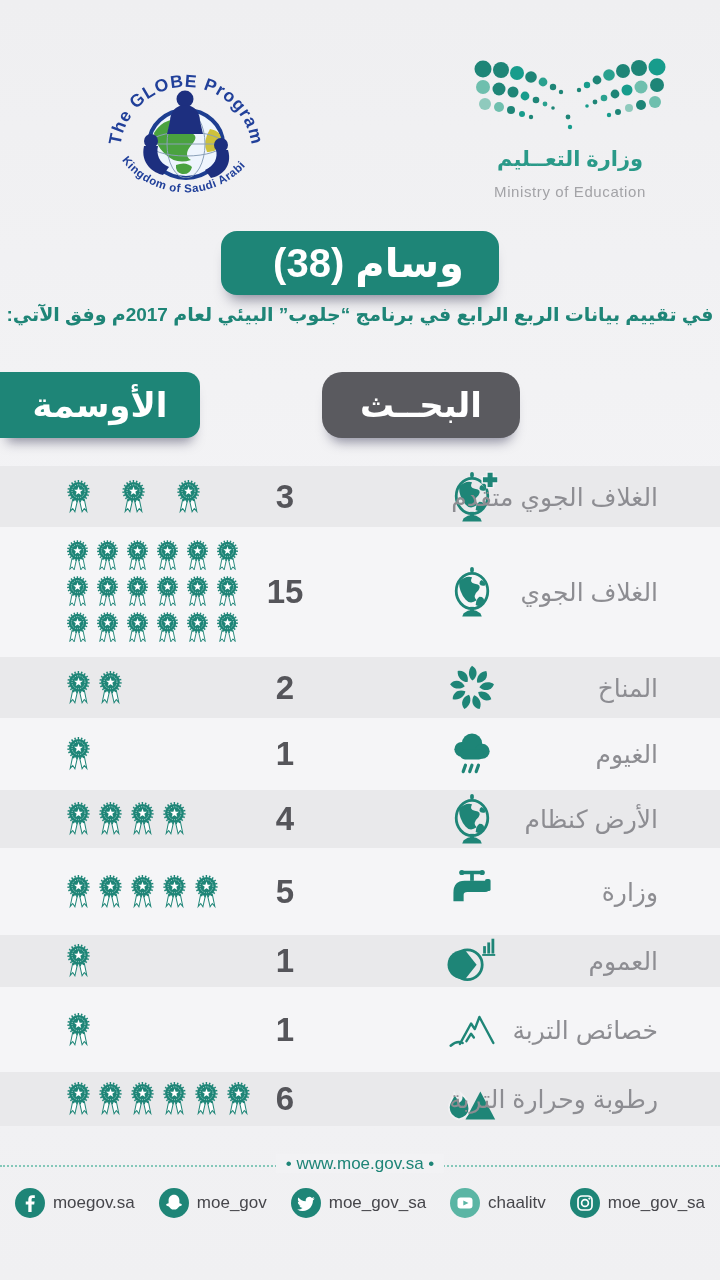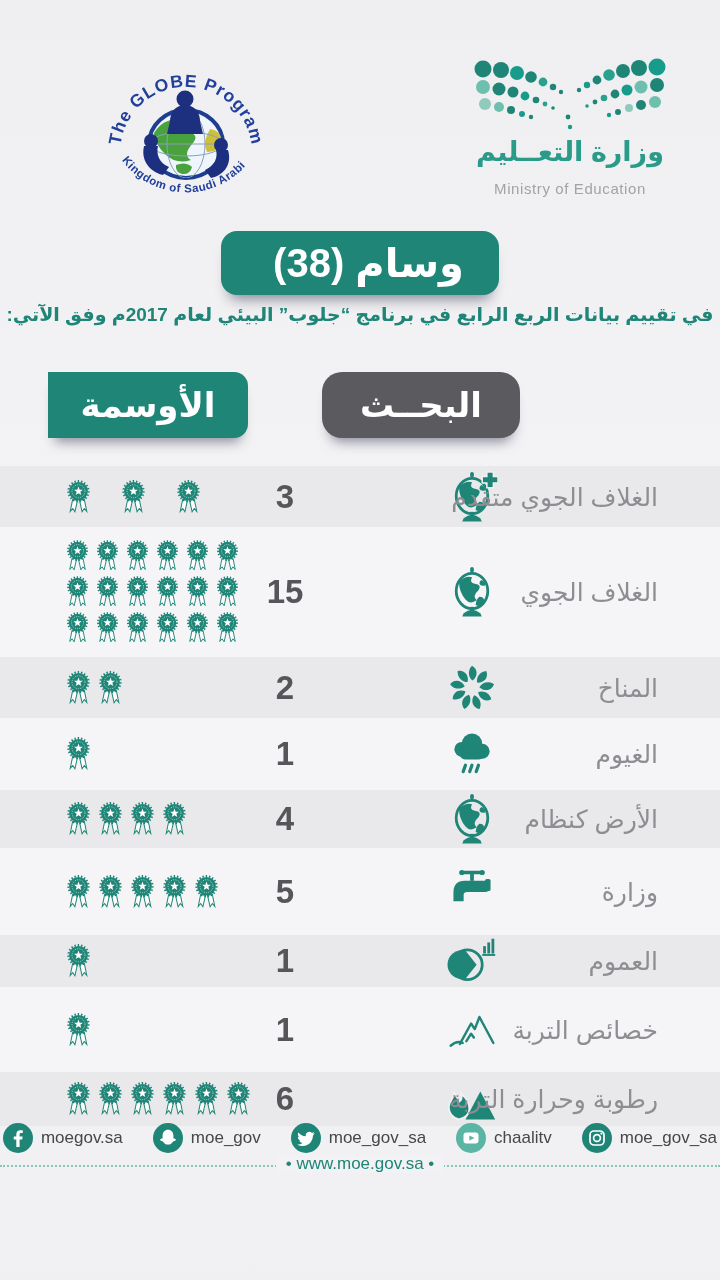--- a/index.html
+++ b/index.html
@@ -5,34 +5,34 @@
   html,body{margin:0;padding:0;background:#dcdcde;}
   *{box-sizing:border-box;}
   #page{position:relative;width:720px;height:1280px;margin:0 auto;overflow:hidden;
         background:linear-gradient(180deg,#efeff1 0%,#f4f4f6 50%,#f0f0f2 100%);
         font-family:"Liberation Sans","DejaVu Sans",sans-serif;}
 
   
   #globe-logo{position:absolute;left:106px;top:46px;width:160px;height:172px;}
   #moe-logo{position:absolute;left:452px;top:54px;width:236px;height:150px;text-align:center;}
   #moe-dots{display:block;margin:0 auto;width:210px;height:80px;}
-  .moe-ar{margin-top:2px;font-size:27px;font-weight:bold;color:#2a9a89;direction:rtl;}
+  .moe-ar{margin-top:13px;font-size:21px;font-weight:bold;color:#2a9a89;direction:rtl;}
   .moe-en{margin-top:12px;font-size:15px;color:#a3a3a7;letter-spacing:.6px;}
 
   
   #title-banner{position:absolute;left:221px;top:231px;width:278px;height:64px;background:#1e8577;
     border-radius:16px;color:#fff;font-size:40px;font-weight:bold;display:flex;align-items:center;
     justify-content:center;direction:rtl;box-shadow:0 12px 14px -8px rgba(44,44,75,.55);padding-left:17px;}
   #subtitle{position:absolute;left:0;top:303px;width:100%;text-align:center;direction:rtl;
     color:#1e8577;font-size:19px;font-weight:bold;}
 
   
   .hdr{position:absolute;top:372px;height:66px;display:flex;align-items:center;justify-content:center;
     color:#fff;font-size:34px;font-weight:bold;direction:rtl;box-shadow:0 11px 12px -7px rgba(44,44,75,.5);}
-  #hdr-medals{left:0;width:200px;background:#1e8577;border-radius:0 14px 14px 0;margin-left:48px;}
+  #hdr-medals{left:0;width:200px;background:#1e8577;border-radius:0 14px 14px 0;}
   #hdr-research{left:322px;width:198px;background:#5a5a5f;border-radius:20px;}
 
   
   #rows{position:absolute;left:0;top:466px;width:720px;}
   .row{position:relative;width:720px;}
   .row-dark{background:#e9e9eb;}
   .row-light{background:#f5f5f7;}
   .label{position:absolute;right:62px;top:50%;transform:translateY(-50%);width:270px;text-align:right;
     direction:rtl;color:#8d8d92;font-size:25px;}
   .icon-wrap{position:absolute;left:446px;top:50%;transform:translateY(-50%);width:52px;height:52px;}
@@ -43,22 +43,22 @@
     display:flex;flex-wrap:wrap;align-items:center;row-gap:2px;}
   .medal{width:29px;height:36px;}
   .medal-sm{width:27px;height:34px;}
 
   
   #divider{position:absolute;left:0;top:1165px;width:720px;border-top:2px dotted #84c8b9;}
   #website-wrap{position:absolute;left:0;top:1154px;width:100%;text-align:center;}
   #website-wrap span{background:#f2f2f4;padding:0 10px;color:#1e8577;font-size:17px;font-weight:normal;}
   #website-wrap span::before{content:"• ";}
   #website-wrap span::after{content:" •";}
-  #social-row{position:absolute;left:0;top:1123px;width:100%;display:flex;justify-content:center;
-    gap:30px;align-items:center;}
+  #social-row{position:absolute;left:0;top:1188px;width:100%;display:flex;justify-content:center;
+    gap:24px;align-items:center;}
   .social-item{display:flex;align-items:center;gap:8px;}
   .social-icon{width:30px;height:30px;display:block;}
   .handle{color:#46464b;font-size:17px;}
 </style>
 </head>
 <body>
 
 <svg width="0" height="0" style="position:absolute" aria-hidden="true">
   <defs>
 

